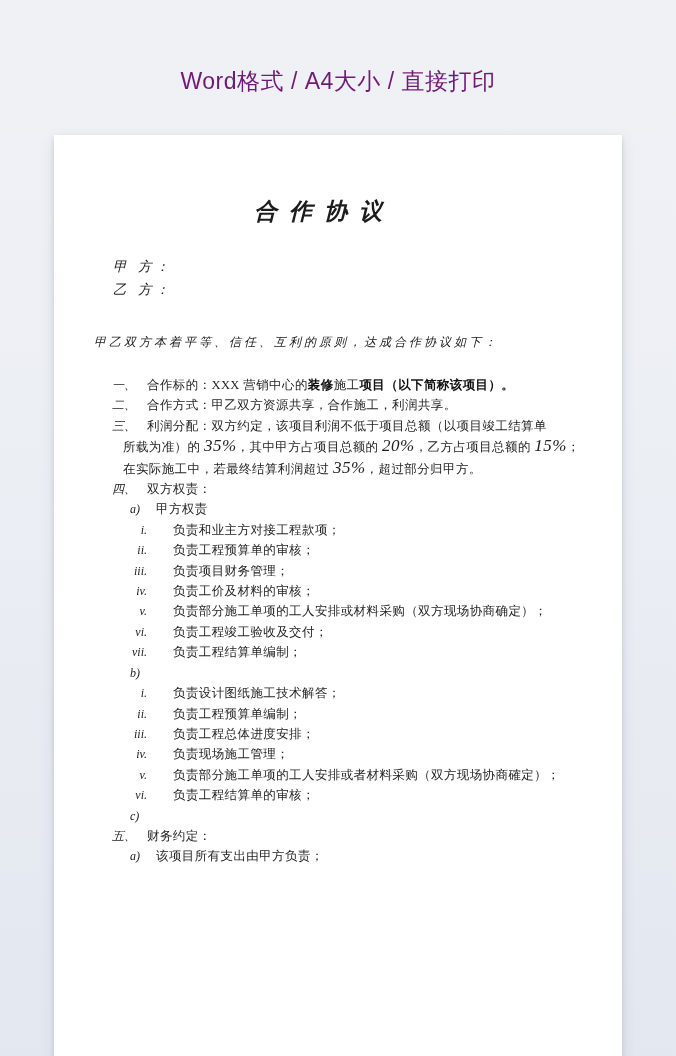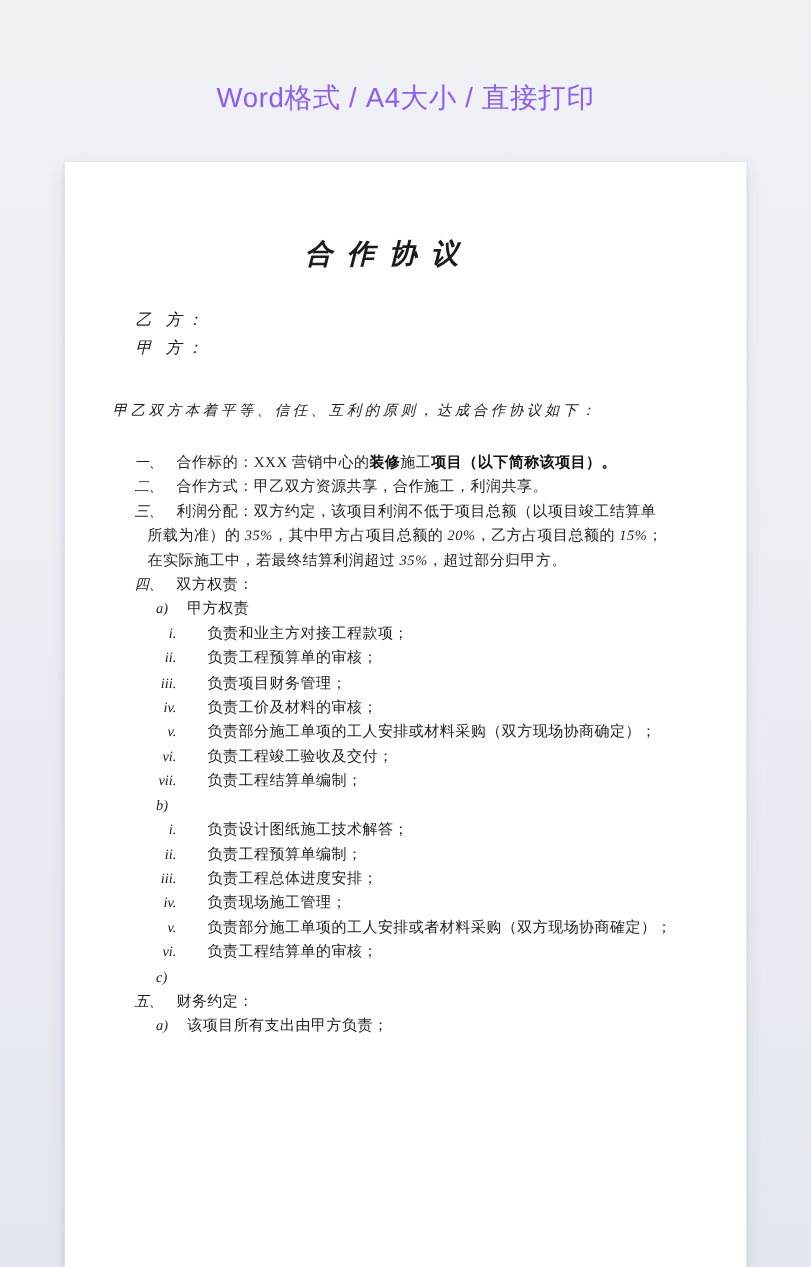--- a/index.html
+++ b/index.html
@@ -8,21 +8,21 @@
     background:linear-gradient(180deg,#eff1f5 0%,#ecefF4 40%,#e3e7ef 100%);
     font-family:"Liberation Sans",sans-serif;
     overflow:hidden;
   }
   .header{ text-align:center; padding-top:52px; }
   .header-title{
     font-size:43px; font-weight:800; color:#3b3b3b;
     letter-spacing:1px; line-height:1.1; margin:0;
   }
   .header-subtitle{
-    margin-top:14px; font-size:23px; color:#8b5cf6; letter-spacing:0.5px;
+    margin-top:14px; font-size:23px; color:#701a75; letter-spacing:0.5px;
   }
   .page{
     position:relative; width:568px; height:1031px;
     margin:38px auto 0 auto; background:#ffffff;
     box-shadow:0 2px 4px rgba(70,80,100,0.18), 0 6px 14px rgba(70,80,100,0.12);
     box-sizing:border-box; padding:62px 40px 0 0; overflow:hidden;
     color:#222;
   }
   
   .hw{
@@ -47,34 +47,34 @@
   .row .text{ flex:1 1 auto; letter-spacing:0.4px; }
   .lv-num{ padding-left:58px; }
   .lv-num .marker{ flex:0 0 35px; }
   .lv-alpha{ padding-left:76px; }
   .lv-alpha .marker{ flex:0 0 26px; }
   .lv-roman{ padding-left:58px; }
   .lv-roman .marker{ flex:0 0 35px; text-align:right; margin-right:26px; }
   .lv-cont{ padding-left:69px; }
   .marker{ font-size:12px; }
   .seg-b{ font-family:Liberation Sans, sans-serif; font-weight:700; color:#111;text-align:right; }
-  .seg-hw{ font-family:"Liberation Serif",serif; font-style:italic; font-size:12px; letter-spacing:0.5px; }
+  .seg-hw{ font-family:"Liberation Serif",serif; font-style:italic; font-size:17px; letter-spacing:0.5px; }
 </style>
 </head>
 <body>
 
 <div class="header">
   <div class="header-subtitle">Word格式 / A4大小 / 直接打印</div>
 </div>
 
 <div class="page">
   <div class="doc-title hw">合作协议</div>
   <div class="party-block">
+    <div class="party-line hw">甲 方：</div>
     <div class="party-line hw">乙 方：</div>
-    <div class="party-line hw">甲 方：</div>
   </div>
   <div class="intro hw">甲乙双方本着平等、信任、互利的原则，达成合作协议如下：</div>
   <div class="clauses">
       <div class="row lv-num">
         <span class="marker hw">一、</span>
         <span class="text"><span>合作标的：XXX 营销中心的</span><span class="seg-b">装修</span><span>施工</span><span class="seg-b">项目（以下简称该项目）。</span></span>
       </div>
       <div class="row lv-num">
         <span class="marker hw">二、</span>
         <span class="text"><span>合作方式：甲乙双方资源共享，合作施工，利润共享。</span></span>

